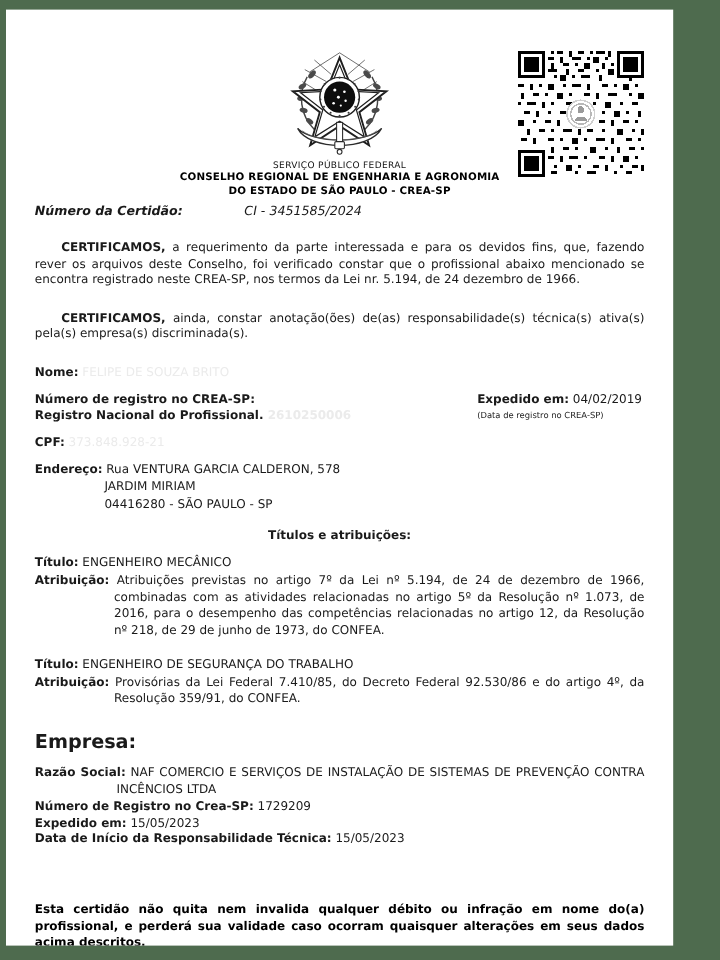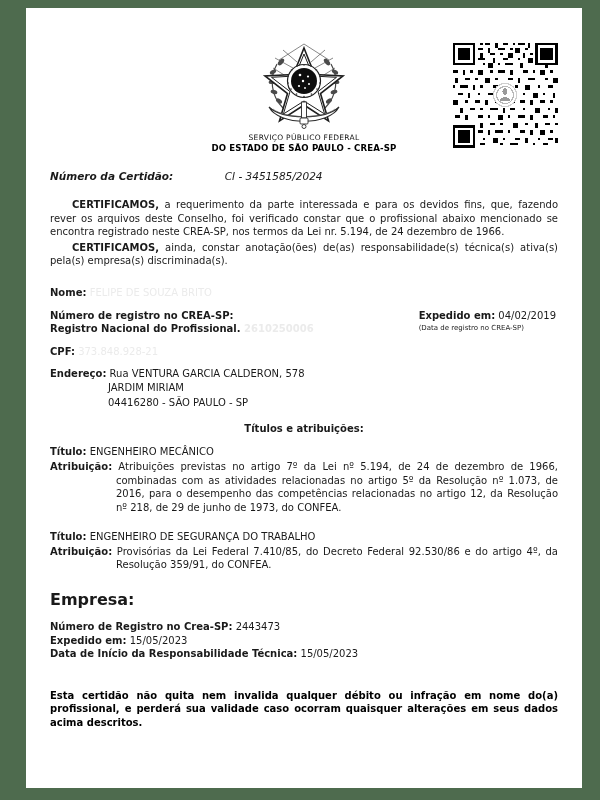--- a/index.html
+++ b/index.html
@@ -8,21 +8,21 @@
   }
   body {
     width: 600px;
     height: 800px;
     background: #4e6b4e;
     font-family: "DejaVu Sans", "Liberation Sans", sans-serif;
     overflow: hidden;
   }
   .page {
     position: absolute;
-    left: 26px;
+    left: 5px;
     top: 8px;
     width: 556px;
     height: 780px;
     background: #ffffff;
     box-sizing: border-box;
     padding: 0;
     overflow: hidden;
   }
 
   
@@ -91,21 +91,21 @@
     font-weight: bold;
   }
   .certnum span {
     font-style: italic;
     padding-left: 48px;
   }
   p.para {
     font-size: 10px;
     line-height: 13.6px;
     text-align: justify;
-    margin: 0 0 2px 0;
+    margin: 18px 0 2px 0;
     text-indent: 22px;
   }
   p.para b { font-weight: bold; }
   .gap-m { height: 16px; }
 
   
   .field {
     font-size: 10px;
     line-height: 14px;
     margin-bottom: 9px;
@@ -187,21 +187,21 @@
     font-size: 10px;
     line-height: 13.6px;
   }
 
   
   .footer {
     font-size: 10px;
     font-weight: bold;
     line-height: 13.6px;
     text-align: justify;
-    margin-top: 28px;
+    margin-top: 45px;
     color: #000;
   }
 
   
   .qr svg { display: block; }
 </style>
 </head>
 <body>
 
 <div class="page">
@@ -423,20 +423,21 @@
           <circle cx="22" cy="22" r="4.6" fill="#ffffff" stroke="#cfcfcf" stroke-width="0.5"></circle>
           <circle cx="22" cy="22" r="3.4" fill="none" stroke="#b8b8b8" stroke-width="0.45"></circle>
           <ellipse cx="22" cy="20.6" rx="1" ry="1.25" fill="#9a9a9a"></ellipse>
           <path d="M19.9 24.2 C20.1 22.4 23.9 22.4 24.1 24.2 Z" fill="#9a9a9a"></path>
         </g>
       </svg>
     </div>
 
     <div class="org-lines">
       <div class="org-sub">SERVIÇO PÚBLICO FEDERAL</div>
+      <div class="org-main">CONSELHO REGIONAL DE ENGENHARIA E AGRONOMIA</div>
       <div class="org-main">DO ESTADO DE SÃO PAULO - CREA-SP</div>
     </div>
   </div>
 
   <div class="body">
 
 
     <div class="certnum">
       <b>Número da Certidão:</b>
       <span>CI - 3451585/2024</span>
@@ -505,23 +506,27 @@
         <span>ENGENHEIRO DE SEGURANÇA DO TRABALHO</span>
       </div>
       <p class="atrib">
         <b>Atribuição:</b>
         <span>Provisórias da Lei Federal 7.410/85, do Decreto Federal 92.530/86 e do artigo 4º, da Resolução 359/91, do CONFEA.</span>
       </p>
     </div>
 
     <div class="emp-head">Empresa:</div>
 
+    <p class="razao">
+      <b>Razão Social:</b>
+      <span>NAF COMERCIO E SERVIÇOS DE INSTALAÇÃO DE SISTEMAS DE PREVENÇÃO CONTRA INCÊNCIOS LTDA</span>
+    </p>
     <div class="emp-field">
       <b>Número de Registro no Crea-SP:</b>
-      <span>2443473</span>
+      <span>1729209</span>
     </div>
     <div class="emp-field">
       <b>Expedido em:</b>
       <span>15/05/2023</span>
     </div>
     <div class="emp-field">
       <b>Data de Início da Responsabilidade Técnica:</b>
       <span>15/05/2023</span>
     </div>
 

